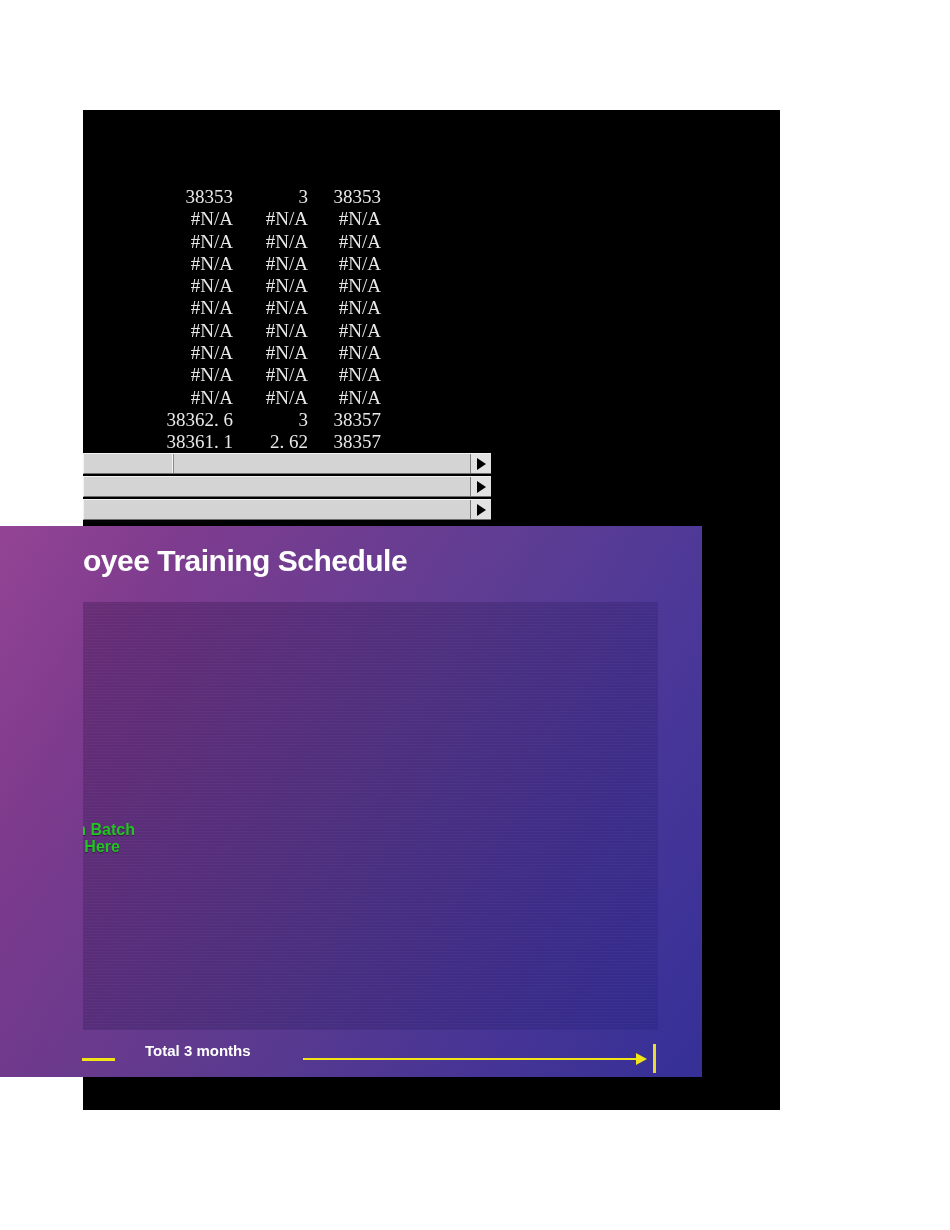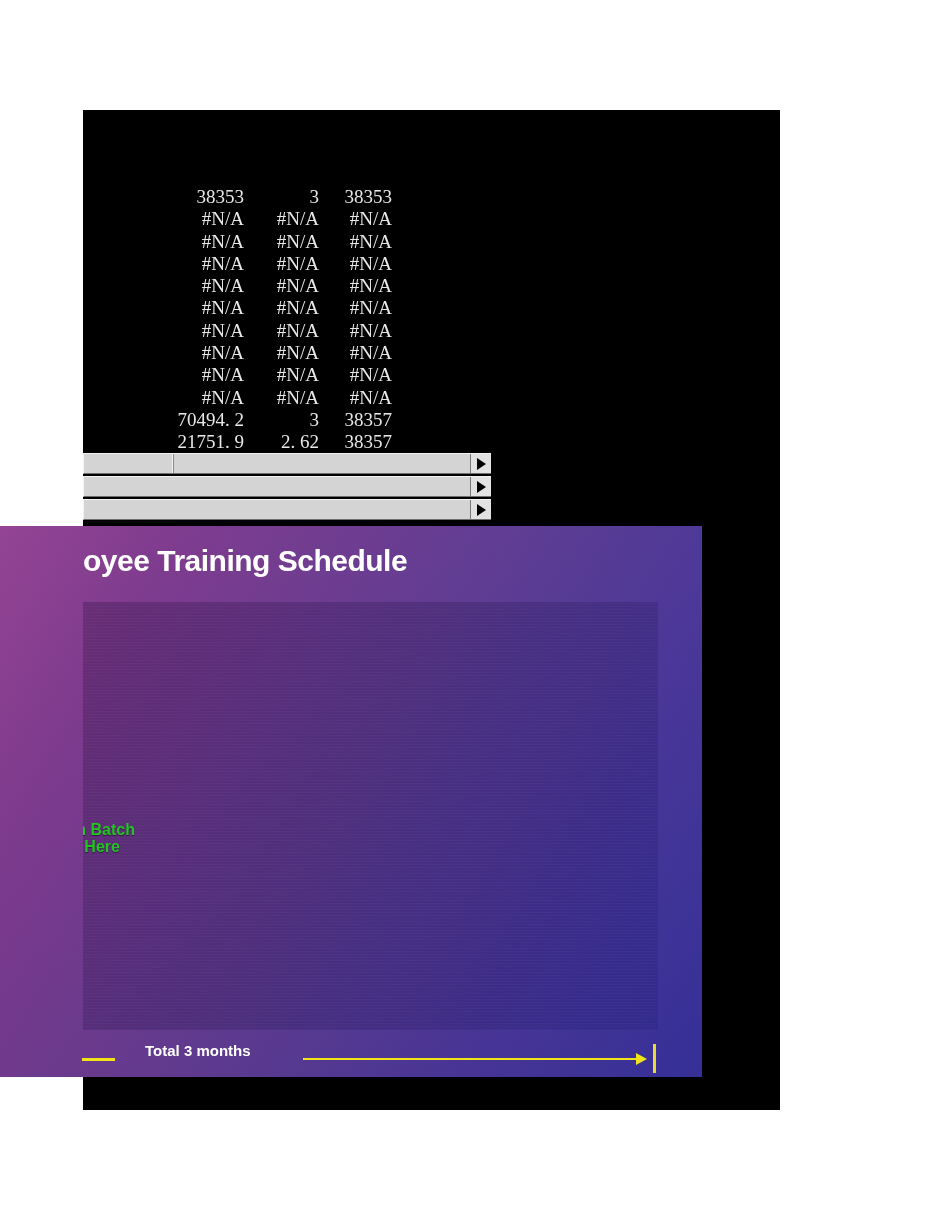--- a/index.html
+++ b/index.html
@@ -9,21 +9,21 @@
   
   #sheet-window{
     position:absolute; left:83px; top:110px; width:697px; height:1000px;
     background:#000000; overflow:hidden;
   }
   #sheet-grid{
     position:absolute; left:0px; top:76px; width:300px;
   }
   .grid-row{
     height:22.3px; line-height:22.3px; white-space:nowrap;
-    font-family:"Liberation Serif", serif; font-size:19px; color:#e8e8e8;padding-left:11px;
+    font-family:"Liberation Serif", serif; font-size:19px; color:#e8e8e8;
   }
   .cell{ display:inline-block; text-align:right; }
   .c0{ width:150px; }
   .c1{ width:75px; }
   .c2{ width:73px; }
 
   
   #scrollbar-stack{ position:absolute; left:0px; top:343px; width:408px; }
   .scrollbar{
     position:relative; height:21px; margin-bottom:2px;
@@ -131,24 +131,24 @@
     <div class="grid-row">
       <span class="cell c0">#N/A</span><span class="cell c1">#N/A</span><span class="cell c2">#N/A</span>
     </div>
     <div class="grid-row">
       <span class="cell c0">#N/A</span><span class="cell c1">#N/A</span><span class="cell c2">#N/A</span>
     </div>
     <div class="grid-row">
       <span class="cell c0">#N/A</span><span class="cell c1">#N/A</span><span class="cell c2">#N/A</span>
     </div>
     <div class="grid-row">
-      <span class="cell c0">70494. 2</span><span class="cell c1">3</span><span class="cell c2">38357</span>
+      <span class="cell c0">38362. 6</span><span class="cell c1">3</span><span class="cell c2">38357</span>
     </div>
     <div class="grid-row">
-      <span class="cell c0">21751. 9</span><span class="cell c1">2. 62</span><span class="cell c2">38357</span>
+      <span class="cell c0">38361. 1</span><span class="cell c1">2. 62</span><span class="cell c2">38357</span>
     </div>
   </div>
 
   <div id="scrollbar-stack">
     <div class="scrollbar">
       <div class="sb-thumb" style="width:90px;"></div>
       <div class="sb-arrow">
         <span class="tri"></span>
       </div>
     </div>

